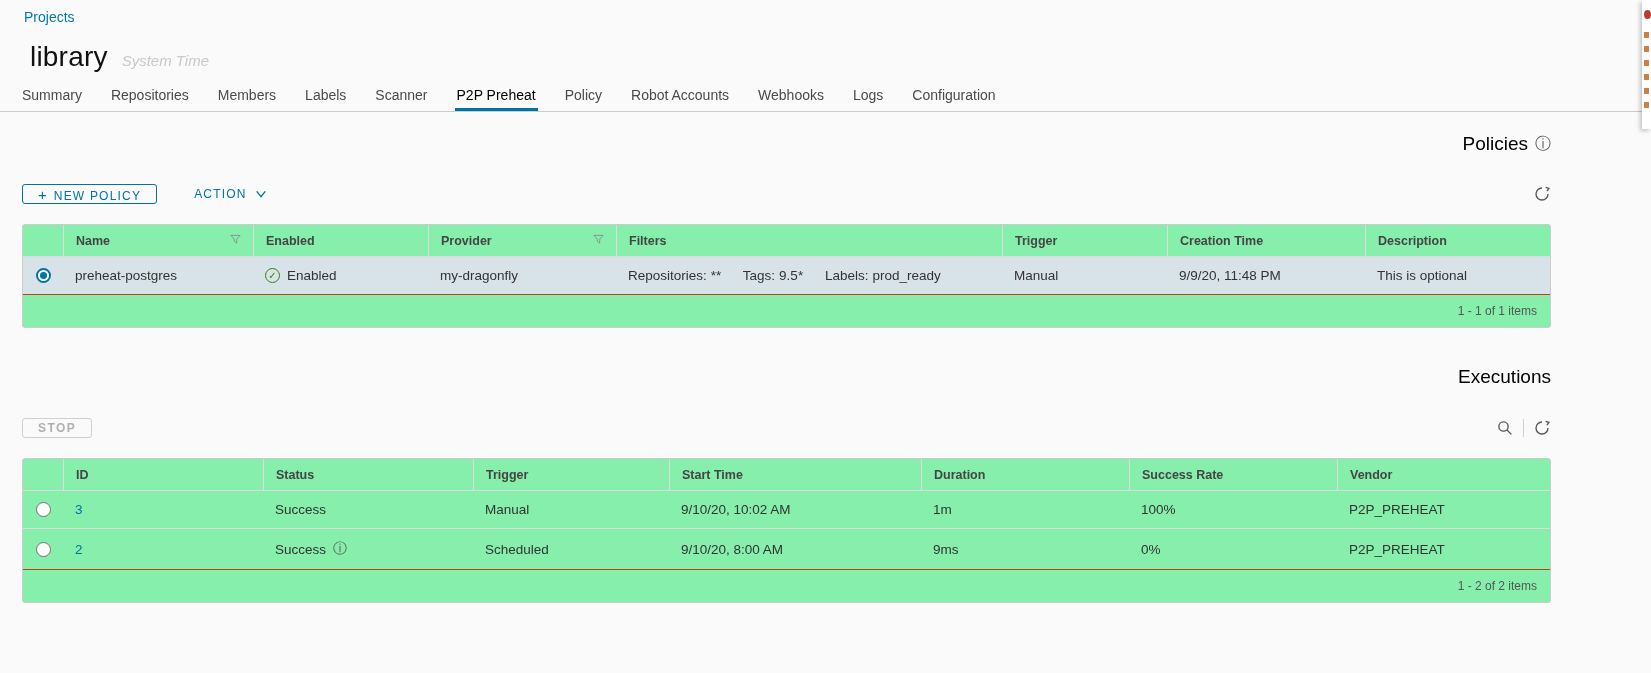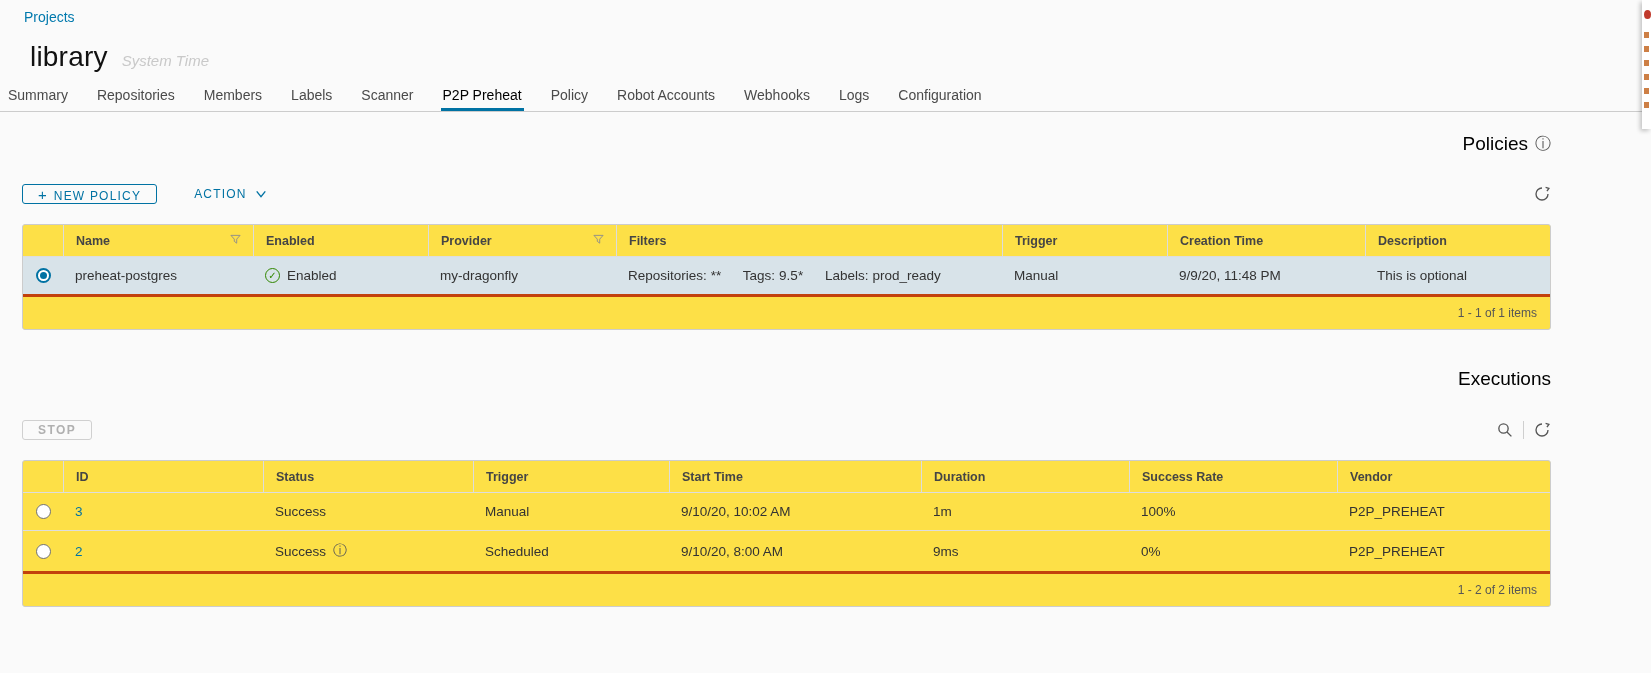--- a/index.html
+++ b/index.html
@@ -14,21 +14,21 @@
   
   .breadcrumb { padding:9px 0 0 2px; font-size:14px; }
   .breadcrumb a { color:#0079ad; text-decoration:none; cursor:pointer; }
 
   
   .title-row { margin:16px 0 0 8px; display:flex; align-items:baseline; }
   .page-title { font-size:28px; font-weight:400; color:#111; letter-spacing:0.2px; }
   .role-badge { margin-left:14px; font-size:15px; font-style:italic; color:#c9c9c9; }
 
   
-  .tabbar { margin-top:10px; border-bottom:1px solid #cccccc; width:1651px; margin-left:-22px; padding-left:6px;text-align:right; }
+  .tabbar { margin-top:10px; border-bottom:1px solid #cccccc; width:1651px; margin-left:-22px; padding-left:20px;text-align:right; }
   .tabbar-inner { display:flex; }
   .tab { font-size:14px; color:#4a4a4a; padding:4px 2px 8px; margin-right:25px; cursor:pointer; white-space:nowrap; }
   .tab.active { color:#000; box-shadow: inset 0 -3px 0 #0072a3; }
 
   
   .section-title { display:flex; align-items:center; font-size:19px; font-weight:400; color:#000;justify-content:flex-end; }
   .policies-title { margin-top:21px; }
   .executions-title { margin-top:38px; }
   .info-glyph { font-size:16px; color:#565656; margin-left:7px; font-style:normal; }
 
@@ -42,31 +42,31 @@
   }
   .btn-outline-primary { border:1px solid #0072a3; color:#0072a3; }
   .btn-flat { border:none; color:#0072a3; display:flex; align-items:center; margin-left:22px; }
   .btn-disabled { border:1px solid #d0d0d0; color:#b0b0b0; cursor:default; letter-spacing:0.12em;font-weight:bold; }
   .plus { font-size:15px; font-weight:400; margin-right:7px; letter-spacing:0; }
   .chev { margin-left:7px; display:inline-flex; }
   .icon-btn { background:none; border:none; padding:0; cursor:pointer; display:inline-flex; align-items:center; }
   .icon-sep { width:1px; height:18px; background:#cfcfcf; margin:0 9px; }
 
   
-  .datagrid { margin-top:20px; background:#fde047; border:1px solid #cccccc; border-radius:3px; }
+  .datagrid { margin-top:20px; background:#86efac; border:1px solid #cccccc; border-radius:3px; }
   .dg-row { display:grid; align-items:center; }
   .grid-policies { grid-template-columns:40px 190px 175px 188px 386px 165px 198px 1fr; }
   .grid-exec     { grid-template-columns:40px 200px 210px 196px 252px 208px 208px 1fr; }
   .dg-head .cell { padding:9px 12px 8px; font-size:12.5px; font-weight:700; color:#454545; display:flex; align-items:center; }
   .dg-head .cell + .cell { border-left:1px solid #dcdcdc; }
   .dg-head .cell .spacer { flex:1; }
   .dg-body-row { border-top:1px solid #dddddd; }
   .dg-body-row .cell { padding:11px 12px; font-size:13.5px; color:#333; white-space:nowrap; overflow:hidden; }
   .row-selected { background:#d8e3e9; }
-  .dg-foot { border-top:3px solid #c2410c; padding:9px 13px; font-size:12px; color:#565656; text-align:right; }
+  .dg-foot { border-top:1px solid #c2410c; padding:9px 13px; font-size:12px; color:#565656; text-align:right; }
   .radio-cell { display:flex; justify-content:center; align-items:center; padding:0 !important; }
   .radio { width:15px; height:15px; border-radius:50%; border:1px solid #717171; background:#fff; cursor:pointer; }
   .radio.checked { border:2px solid #0072a3; position:relative; }
   .radio.checked::after { content:""; position:absolute; left:2px; top:2px; width:7px; height:7px; border-radius:50%; background:#0072a3; }
   .link { color:#0072a3; text-decoration:none; cursor:pointer; }
   .status-cell { display:flex; align-items:center; }
   .success-icon {
     width:15px; height:15px; border-radius:50%; border:1px solid #318700; color:#318700;
     display:inline-flex; align-items:center; justify-content:center;
     font-size:10px; margin-right:7px; flex:none;

